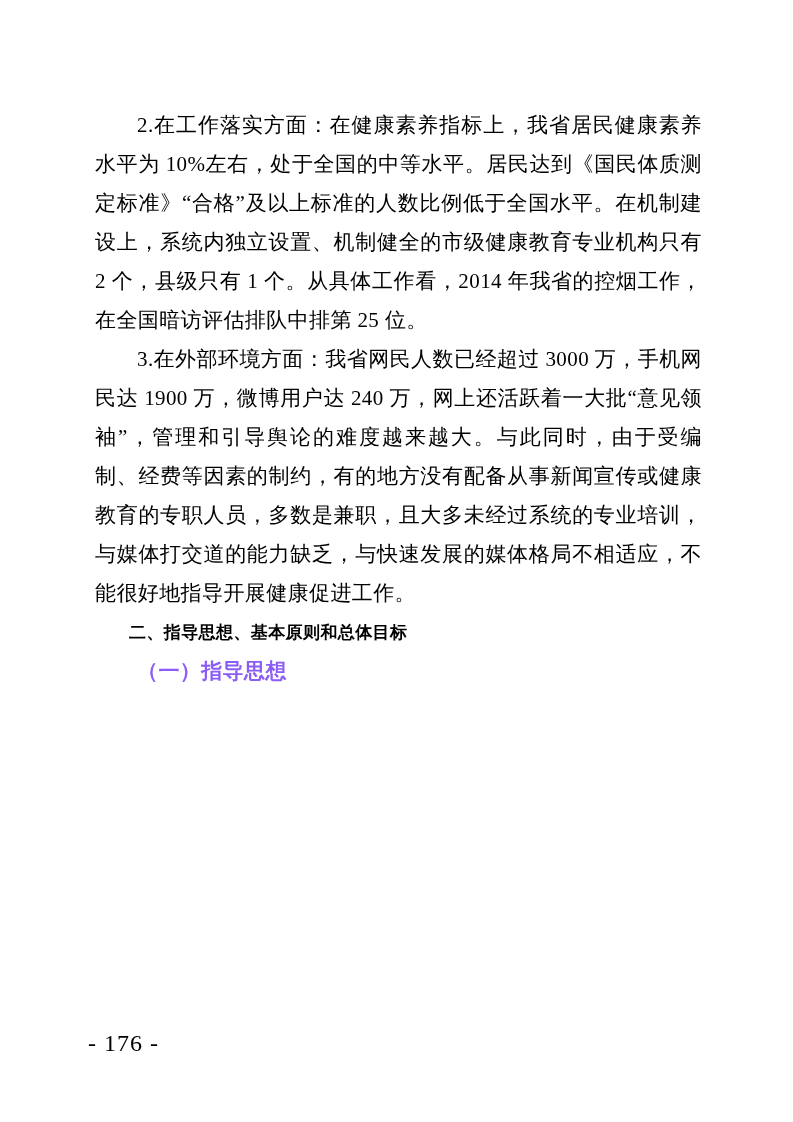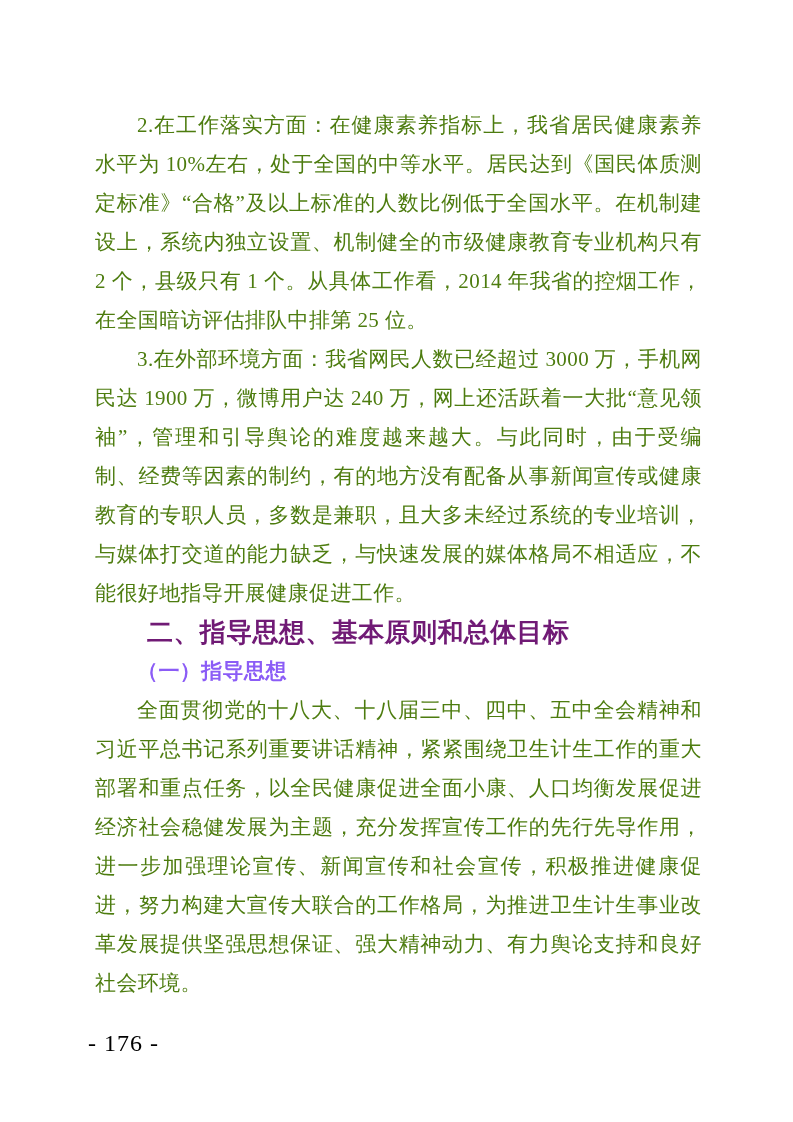--- a/index.html
+++ b/index.html
@@ -25,31 +25,31 @@
     color: #000000;
   }
   .para {
     margin: 0;
     font-size: 21px;
     line-height: 39px;
     text-align: justify;
     text-justify: inter-ideograph;
     text-indent: 2em;
     letter-spacing: 0.4px;
-    color: #4d7c0f;
+    color: #000000;
   }
   .heading {
     margin: 0;
-    font-size: 26px;
+    font-size: 17px;
     line-height: 39px;
     font-weight: bold;
     text-indent: 2em;
     letter-spacing: 0.4px;
     font-family: "Liberation Sans", "DejaVu Sans", sans-serif;
-    color: #701a75;
+    color: #000000;
   }
   .subheading {
     margin: 0;
     font-size: 21px;
     line-height: 39px;
     font-weight: bold;
     text-indent: 2em;
     letter-spacing: 0.4px;
     color: #8b5cf6;
   }
@@ -65,16 +65,15 @@
 </style>
 </head>
 <body>
 
 <div class="page">
   <div class="content">
     <p class="para">2.在工作落实方面：在健康素养指标上，我省居民健康素养水平为 10%左右，处于全国的中等水平。居民达到《国民体质测定标准》“合格”及以上标准的人数比例低于全国水平。在机制建设上，系统内独立设置、机制健全的市级健康教育专业机构只有 2 个，县级只有 1 个。从具体工作看，2014 年我省的控烟工作，在全国暗访评估排队中排第 25 位。</p>
     <p class="para">3.在外部环境方面：我省网民人数已经超过 3000 万，手机网民达 1900 万，微博用户达 240 万，网上还活跃着一大批“意见领袖”，管理和引导舆论的难度越来越大。与此同时，由于受编制、经费等因素的制约，有的地方没有配备从事新闻宣传或健康教育的专职人员，多数是兼职，且大多未经过系统的专业培训，与媒体打交道的能力缺乏，与快速发展的媒体格局不相适应，不能很好地指导开展健康促进工作。</p>
     <h2 class="heading">二、指导思想、基本原则和总体目标</h2>
     <h3 class="subheading">（一）指导思想</h3>
-    <p class="para">全面贯彻党的十八大、十八届三中、四中、五中全会精神和习近平总书记系列重要讲话精神，紧紧围绕卫生计生工作的重大部署和重点任务，以全民健康促进全面小康、人口均衡发展促进经济社会稳健发展为主题，充分发挥宣传工作的先行先导作用，进一步加强理论宣传、新闻宣传和社会宣传，积极推进健康促进，努力构建大宣传大联合的工作格局，为推进卫生计生事业改革发展提供坚强思想保证、强大精神动力、有力舆论支持和良好社会环境。</p>
   </div>
   <div class="footer">- 176 -</div>
 </div>
 
 </body></html>

